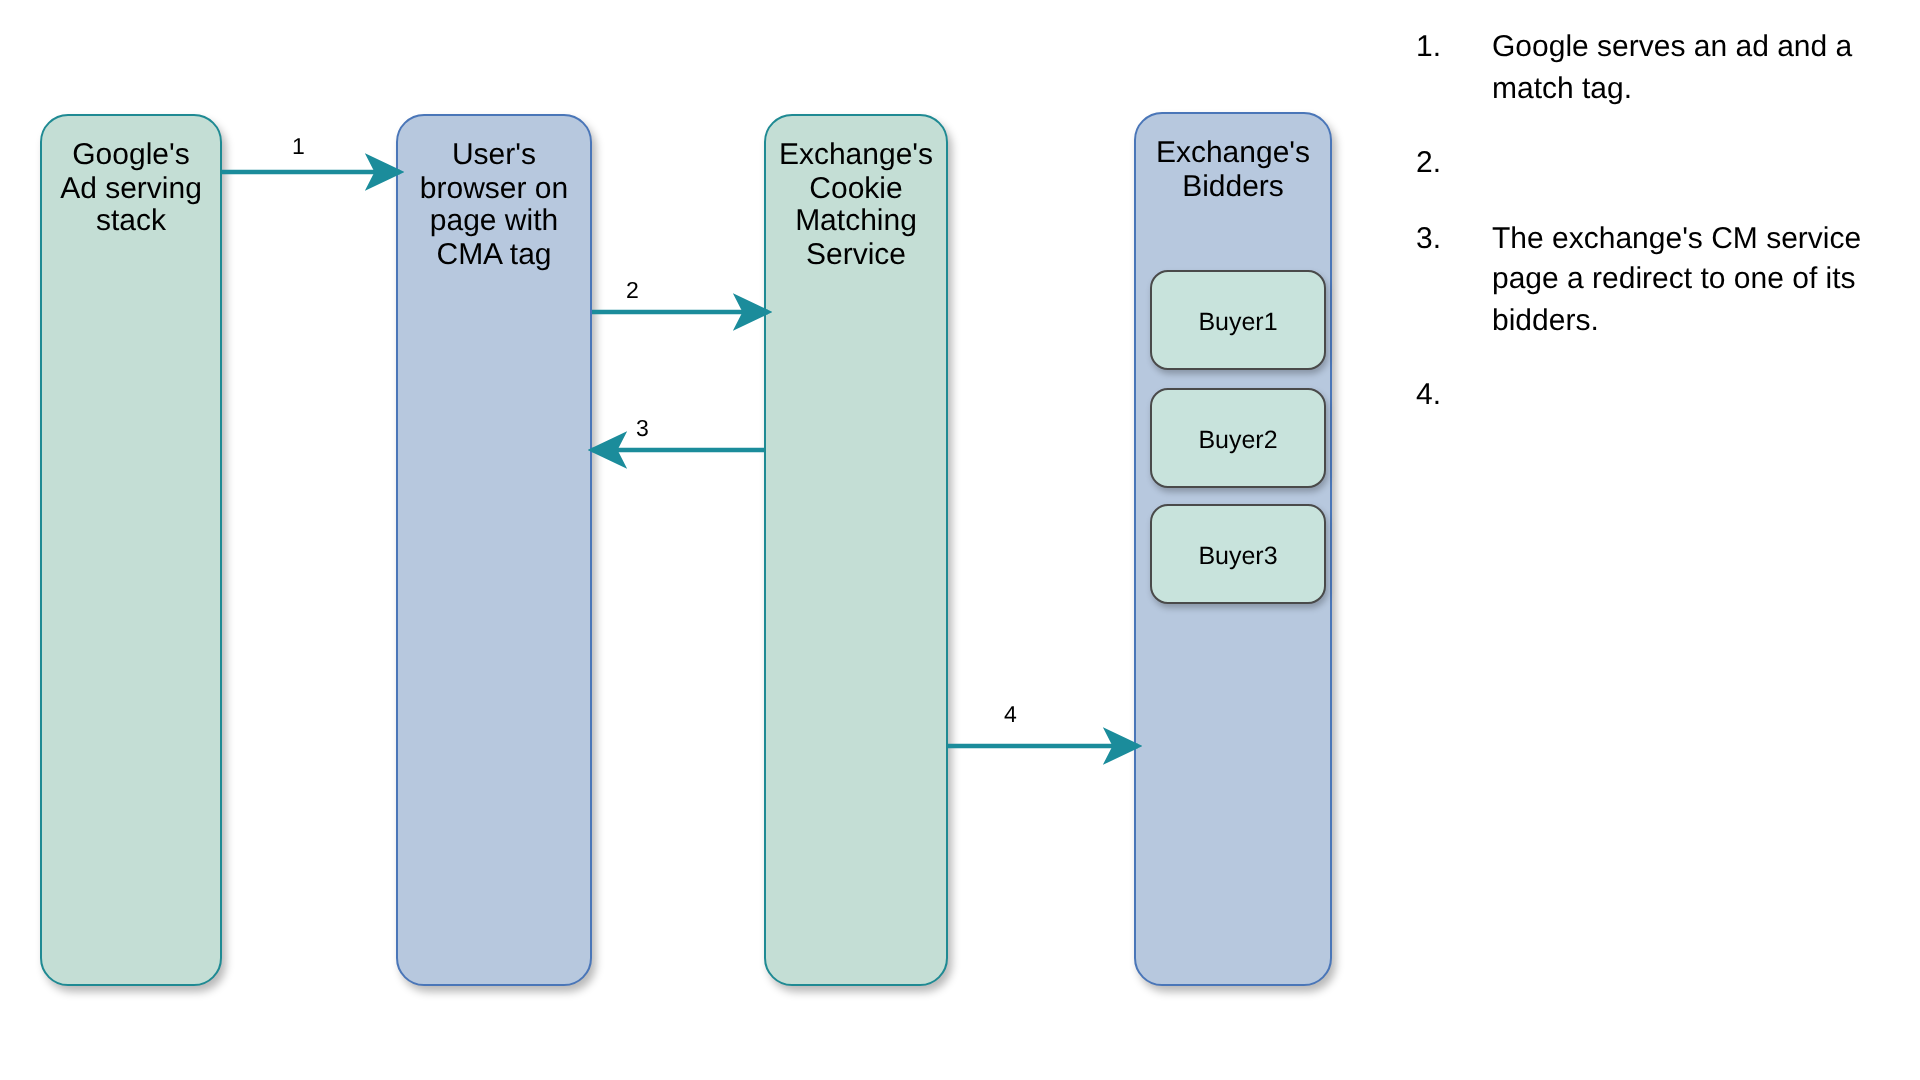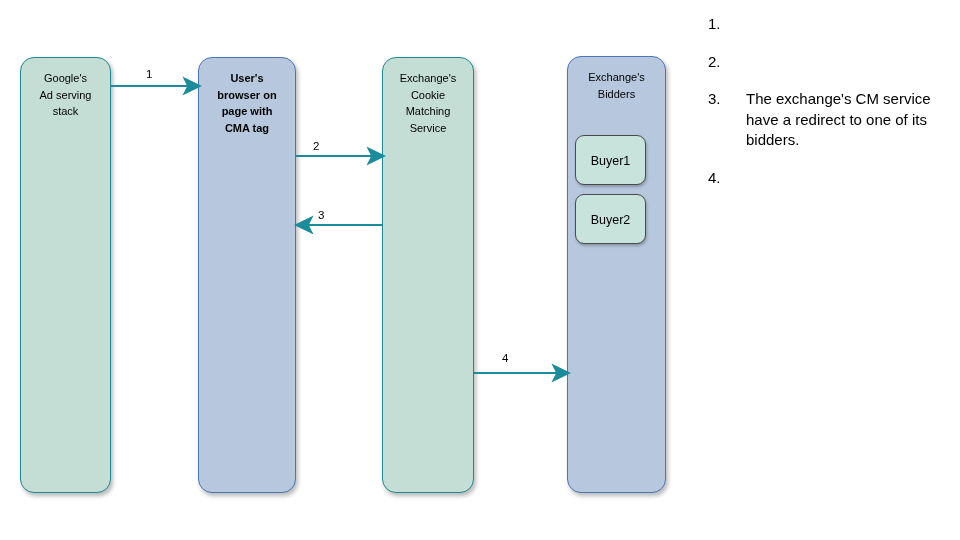--- a/index.html
+++ b/index.html
@@ -22,48 +22,48 @@
     width: 960px;
     height: 540px;
   }
 
   
   .pillar {
     position: absolute;
     box-sizing: border-box;
     border-radius: 14px;
     text-align: center;
-    font-size: 11px;
+    font-size: 15px;
     line-height: 16.5px;
     padding-top: 12px;
     box-shadow: 2px 3px 4px rgba(0,0,0,0.28);
   }
   .pillar.green {
     background: #c4ded5;
     border: 1px solid #1f8a93;
   }
   .pillar.blue {
     background: #b7c8de;
     border: 1px solid #4a76b8;
   }
   .pillar .ptext {
     display: block;
     white-space: pre-line;
   }
 
   #pillar-google  { left: 20px;  top: 57px;  width: 91px;  height: 436px; }
-  #pillar-browser { left: 198px; top: 57px;  width: 98px;  height: 436px; font-weight: bold; }
+  #pillar-browser { left: 198px; top: 57px;  width: 98px;  height: 436px; }
   #pillar-cms     { left: 382px; top: 57px;  width: 92px;  height: 436px; }
   #pillar-bidders { left: 567px; top: 56px;  width: 99px;  height: 437px; }
 
   
   .buyer-box {
     position: absolute;
     box-sizing: border-box;
-    width: 71px;
+    width: 88px;
     height: 50px;
     left: 575px;
     background: #c8e3dc;
     border: 1px solid #4a4a4a;
     border-radius: 9px;
     font-size: 12.5px;
     line-height: 50px;
     text-align: center;
     box-shadow: 1px 2px 3px rgba(0,0,0,0.25);
   }
@@ -140,20 +140,21 @@
 Service</span>
   </div>
 
   <div class="pillar blue" id="pillar-bidders">
     <span class="ptext">Exchange's
 Bidders</span>
   </div>
 
   <div class="buyer-box" id="buyer-1">Buyer1</div>
   <div class="buyer-box" id="buyer-2">Buyer2</div>
+  <div class="buyer-box" id="buyer-3">Buyer3</div>
 
   <svg id="arrow-layer" width="960" height="540" viewBox="0 0 960 540">
     <defs>
       <marker id="head-right" markerWidth="9" markerHeight="9" refX="8" refY="4.5" orient="auto" markerUnits="strokeWidth">
         <path d="M0,0.2 L9,4.5 L0,8.8 L2.2,4.5 Z" fill="#1b8c9b"></path>
       </marker>
       <marker id="head-left" markerWidth="9" markerHeight="9" refX="8" refY="4.5" orient="auto" markerUnits="strokeWidth">
         <path d="M0,0.2 L9,4.5 L0,8.8 L2.2,4.5 Z" fill="#1b8c9b"></path>
       </marker>
     </defs>
@@ -171,28 +172,29 @@
   <div class="arrow-label" id="arrow-label-2">2</div>
   <div class="arrow-label" id="arrow-label-3">3</div>
   <div class="arrow-label" id="arrow-label-4">4</div>
 
 </div>
 
 <div id="steps-list">
 
   <div class="step-row">
     <div class="step-num">1.</div>
+    <div class="step-text">Google serves an ad and a match tag.</div>
   </div>
 
   <div class="step-row">
     <div class="step-num">2.</div>
   </div>
 
   <div class="step-row">
     <div class="step-num">3.</div>
-    <div class="step-text">The exchange's CM service have a redirect to one of its bidders.</div>
+    <div class="step-text">The exchange's CM service page a redirect to one of its bidders.</div>
   </div>
 
   <div class="step-row">
     <div class="step-num">4.</div>
   </div>
 
 </div>
 
 </body></html>

